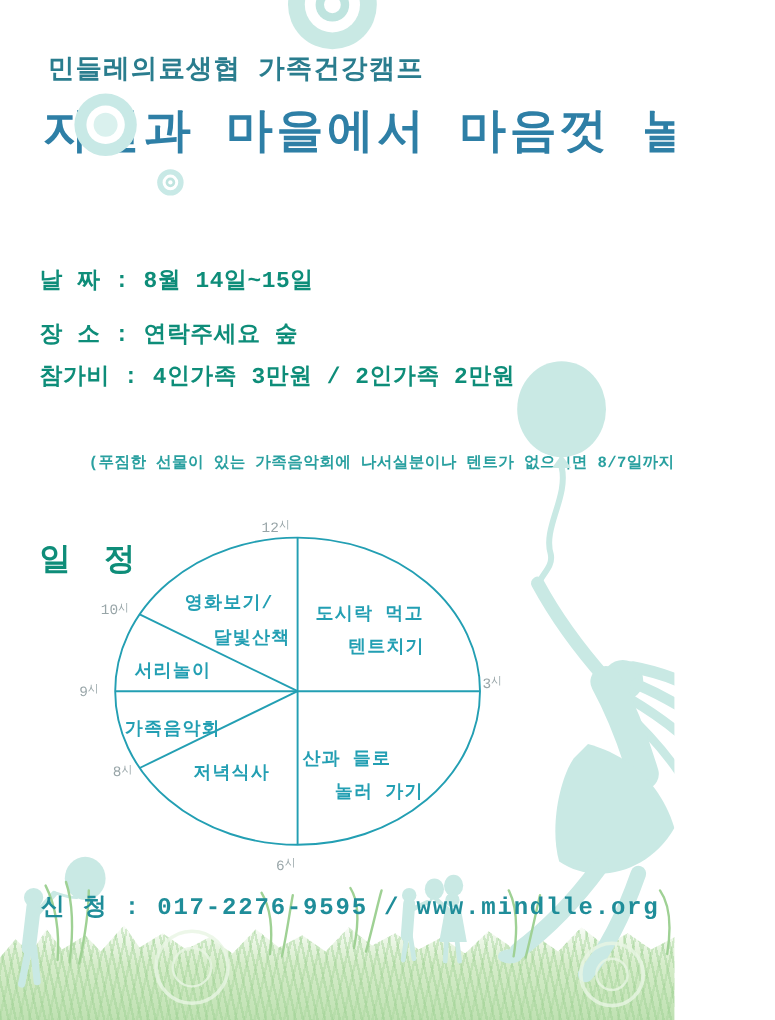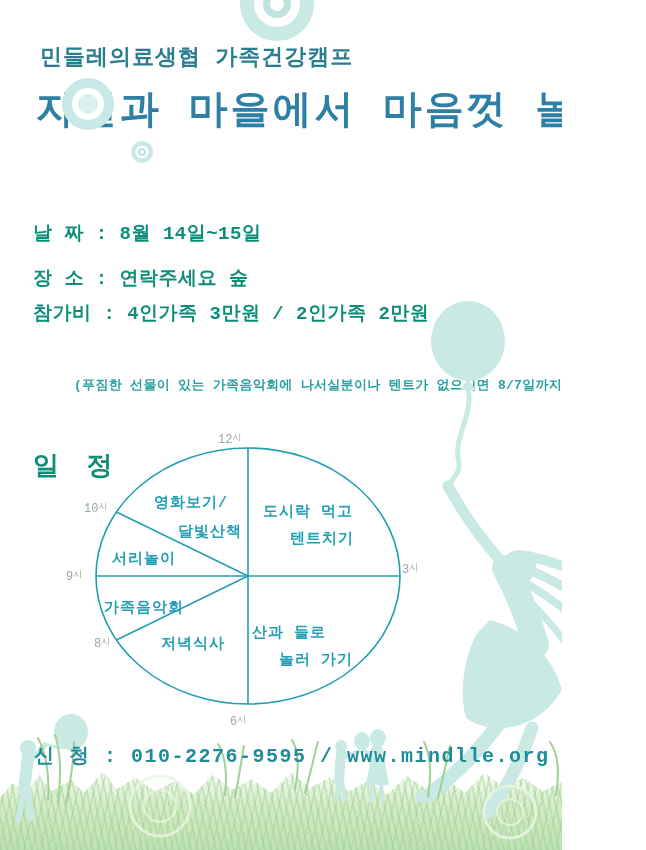--- a/index.html
+++ b/index.html
@@ -168,15 +168,15 @@
       <text class="chart-activity" x="194" y="215">산과 들로</text>
       <text class="chart-activity" x="221" y="242">놀러 가기</text>
       <text class="chart-activity" x="103" y="226">저녁식사</text>
       <text class="chart-activity" x="46" y="190">가족음악회</text>
       <text class="chart-activity" x="54" y="141">서리놀이</text>
       <text class="chart-activity" x="96" y="85">영화보기/</text>
       <text class="chart-activity" x="120" y="114">달빛산책</text>
     </g>
   </svg>
 
-  <div class="abs contact">신 청 : 010-2276-9595 / www.mindlle.org</div>
+  <div class="abs contact">신 청 : 017-2276-9595 / www.mindlle.org</div>
 
 </div>
 
 </body></html>

